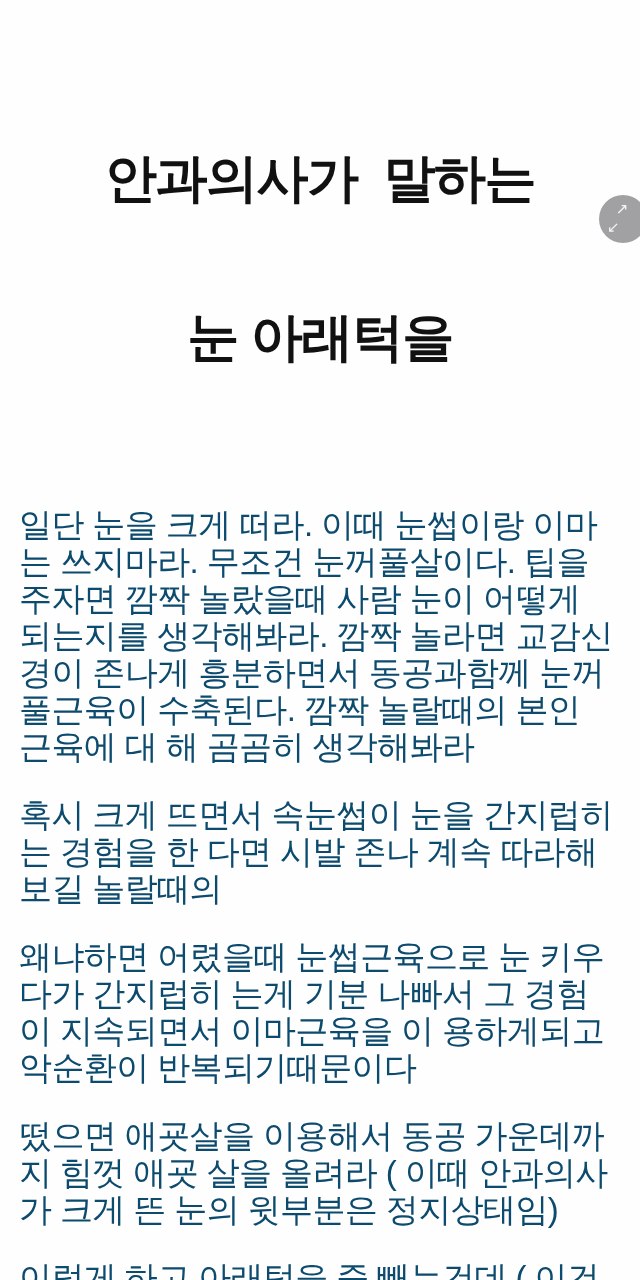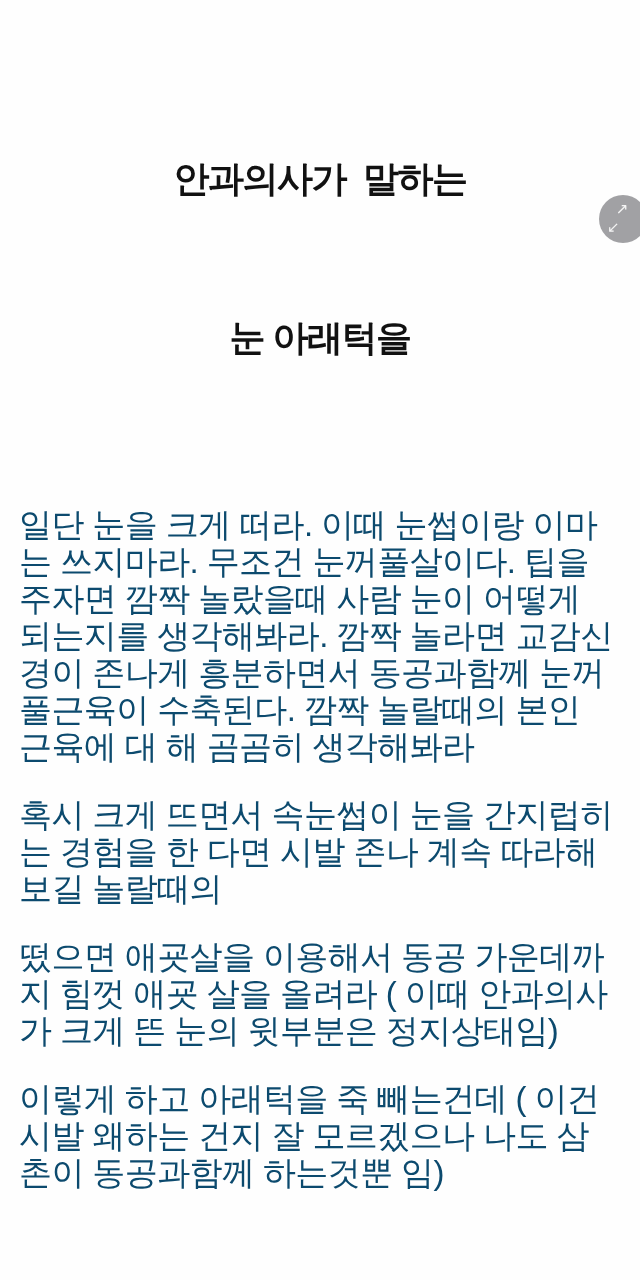--- a/index.html
+++ b/index.html
@@ -14,21 +14,21 @@
     position: relative;
     width: 640px;
     height: 1280px;
     background: #fefefe;
     overflow: hidden;
     color: #1e1e20;
   }
   .title {
     margin: 46px 20px 0;
     text-align: center;
-    font-size: 36px;
+    font-size: 52px;
     line-height: 53px;
     font-weight: 600;
     letter-spacing: -1.5px;
     color: #111111;
     white-space: pre-wrap;
   }
   .title-line { display: block; }
   .body-text {
     margin: 36px 19px 0;
     font-size: 33px;
@@ -64,20 +64,21 @@
 <div class="page">
 
   <h1 class="title">
     <span class="title-line">안과의사가  말하는</span>
     <span class="title-line">눈 아래턱을</span>
   </h1>
 
   <div class="body-text">
     <p>일단 눈을 크게 떠라. 이때 눈썹이랑 이마는 쓰지마라. 무조건 눈꺼풀살이다. 팁을 주자면 깜짝 놀랐을때 사람 눈이 어떻게 되는지를 생각해봐라. 깜짝 놀라면 교감신경이 존나게 흥분하면서 동공과함께 눈꺼풀근육이 수축된다. 깜짝 놀랄때의 본인 근육에 대 해 곰곰히 생각해봐라</p>
     <p>혹시 크게 뜨면서 속눈썹이 눈을 간지럽히는 경험을 한 다면 시발 존나 계속 따라해보길 놀랄때의</p>
+    <p>왜냐하면 어렸을때 눈썹근육으로 눈 키우다가 간지럽히 는게 기분 나빠서 그 경험이 지속되면서 이마근육을 이 용하게되고 악순환이 반복되기때문이다</p>
     <p>떴으면 애굣살을 이용해서 동공 가운데까지 힘껏 애굣 살을 올려라 ( 이때 안과의사가 크게 뜬 눈의 윗부분은 정지상태임)</p>
     <p>이렇게 하고 아래턱을 죽 빼는건데 ( 이건 시발 왜하는 건지 잘 모르겠으나 나도 삼촌이 동공과함께 하는것뿐 임)</p>
 
   </div>
 
   <div class="float-btn">
     <span class="arr arr-ne">↗</span>
     <span class="arr arr-sw">↙</span>
   </div>
 

